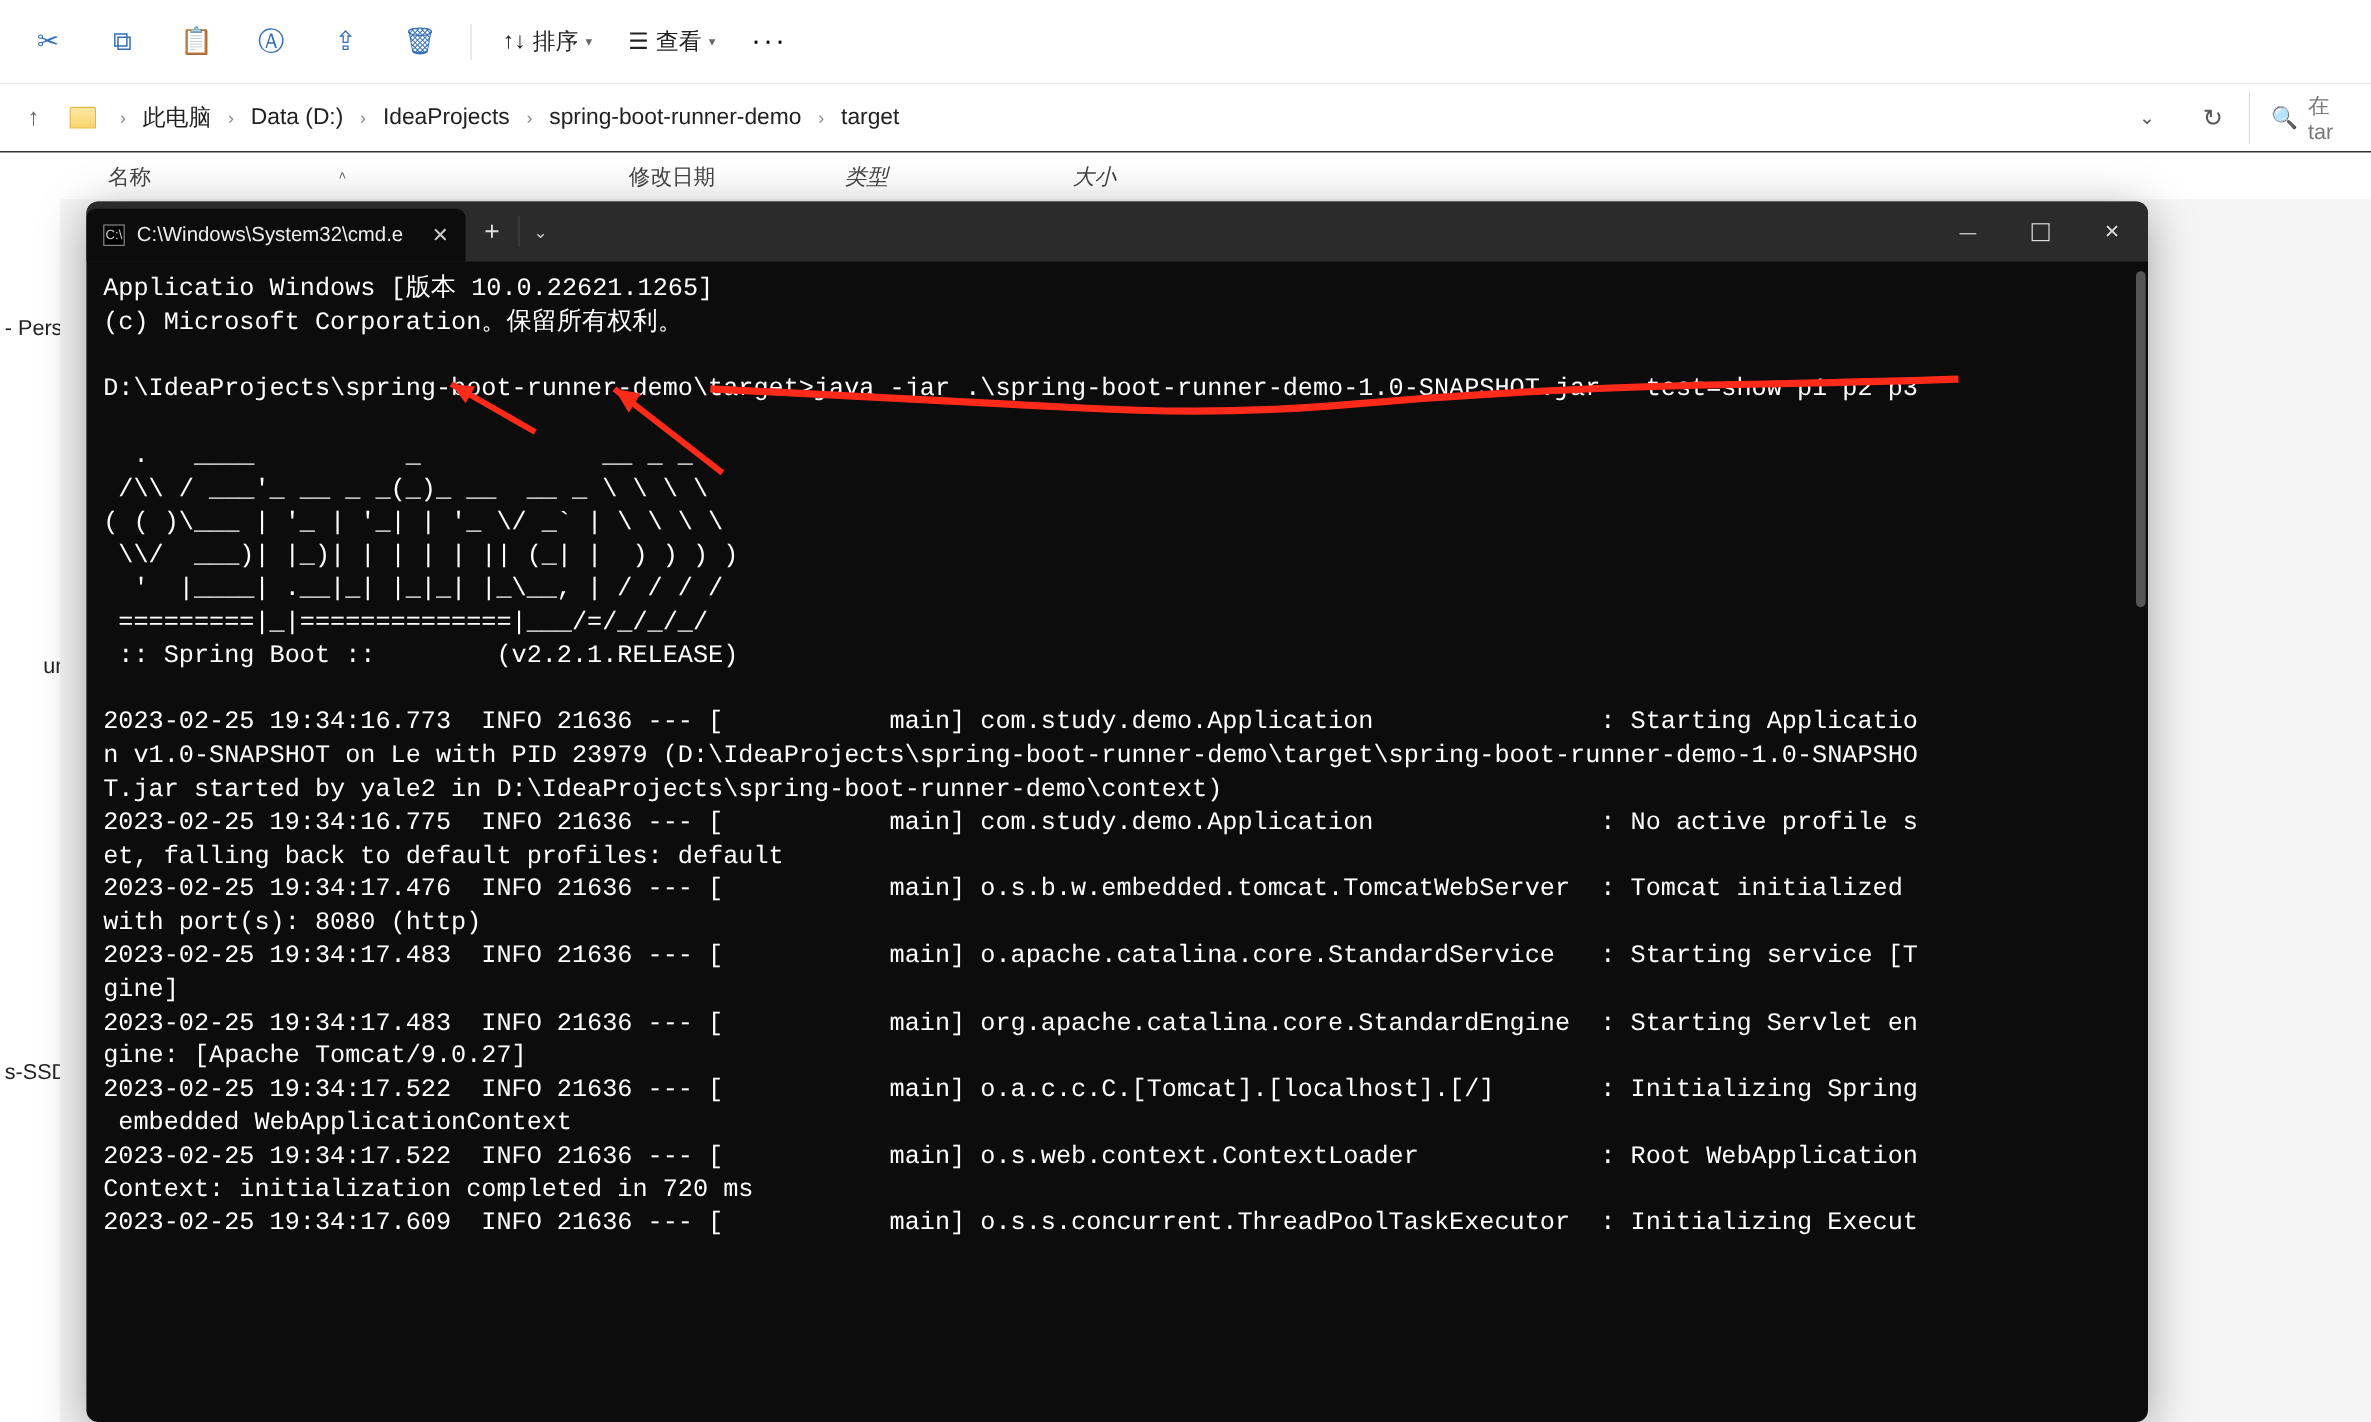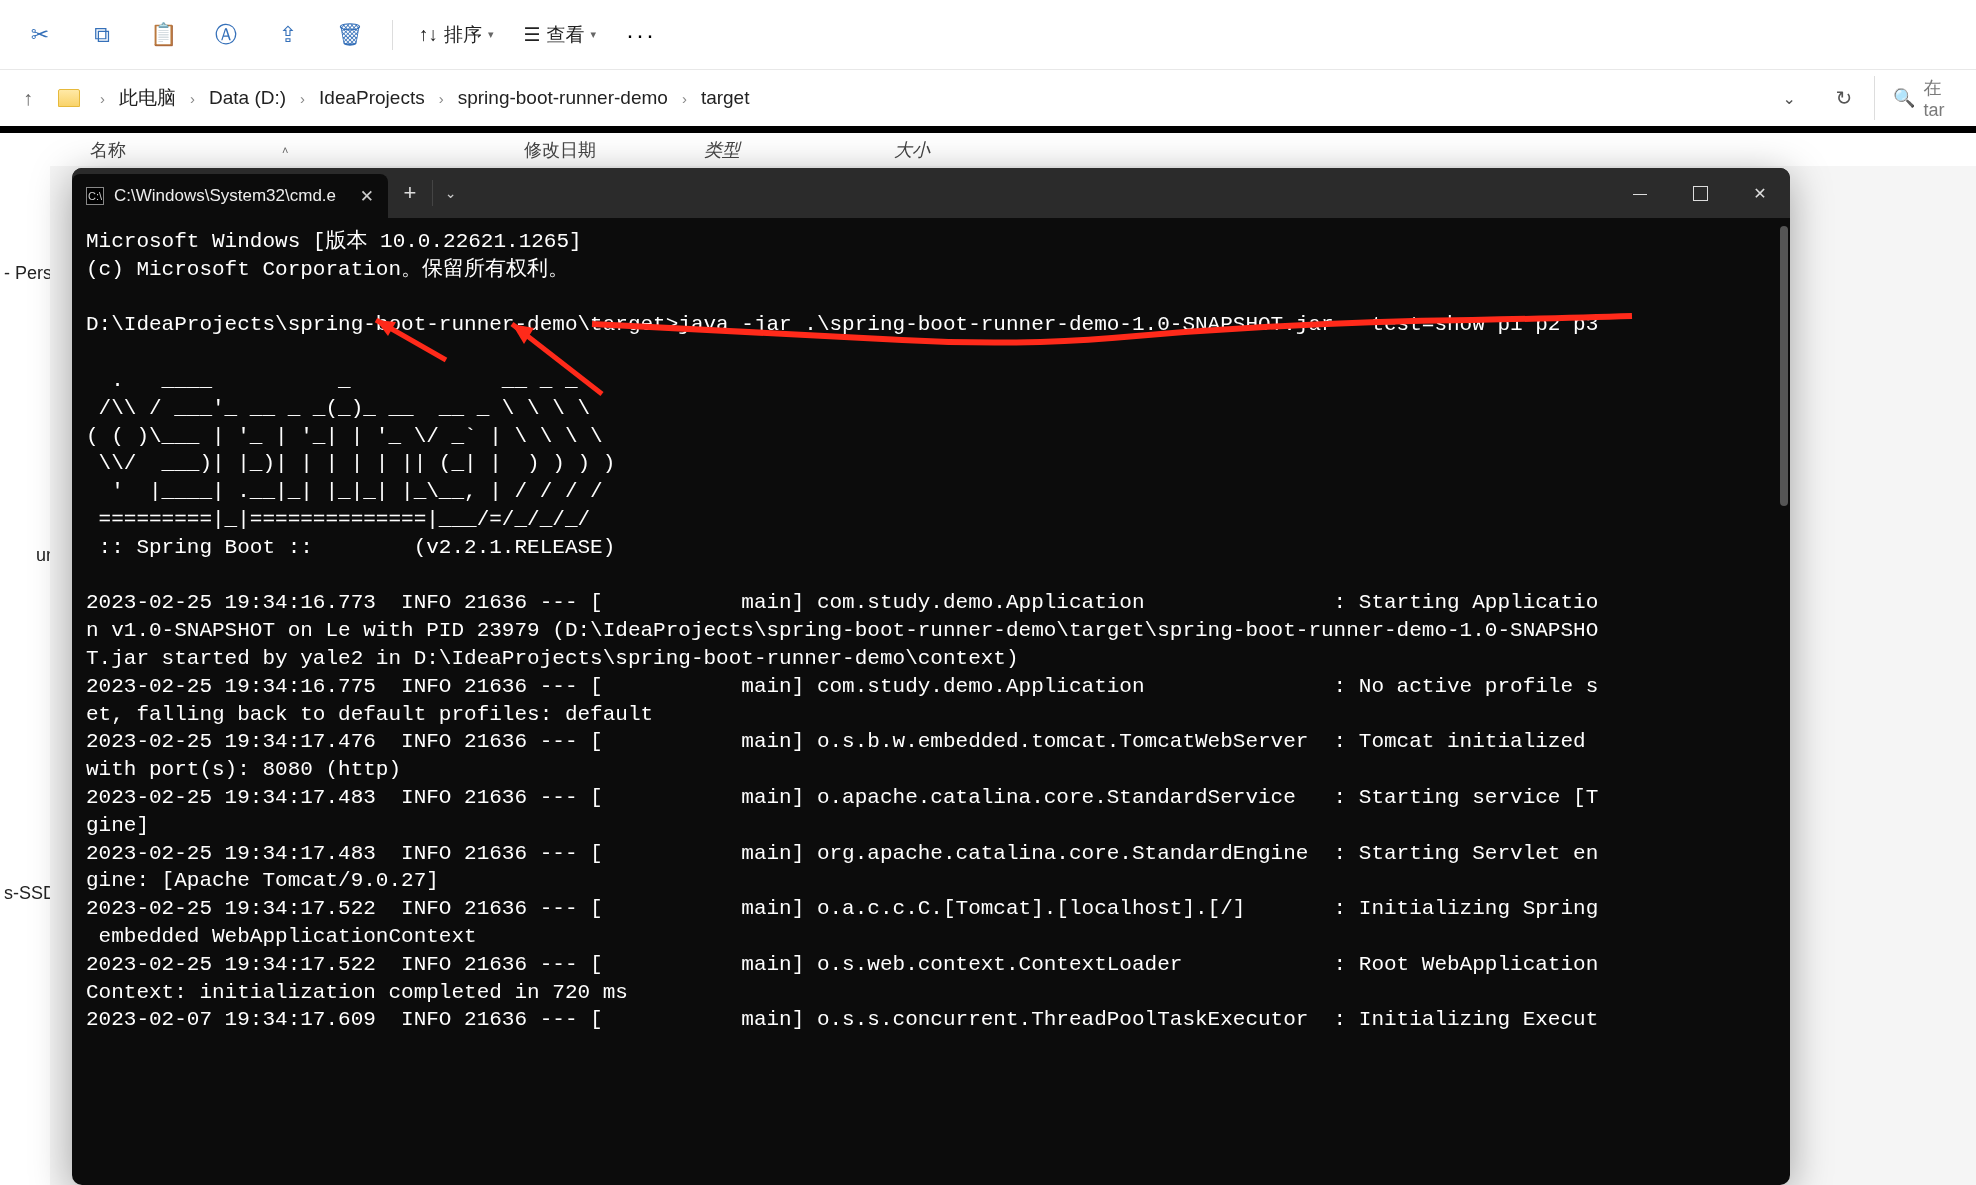--- a/index.html
+++ b/index.html
@@ -96,21 +96,21 @@
 
 
 .column-headers {
   display: flex;
   background: #fff;
   height: 40px;
   align-items: center;
   font-size: 18px;
   color: #444;
   padding-left: 90px;
-  border-top: 7px solid #000000;
+  border-top: 1px solid #000000;
 }
 .col-name { width: 410px; display:flex; align-items:center; gap:180px;}
 .sort-ind { font-size:11px; color:#666; margin-left: -24px;}
 .col-date { width: 180px; margin-left: 24px; }
 .col-type { width: 190px; font-style: italic; }
 .col-size { width: 110px; font-style: italic; }
 
 
 .sidebar {
   position: absolute;
@@ -291,21 +291,21 @@
       <span class="term-tab-close">✕</span>
     </div>
     <div class="term-newtab">+</div>
     <div class="term-dropdown">⌄</div>
     <div class="term-controls">
       <div class="ctrl-btn min"></div>
       <div class="ctrl-btn max"></div>
       <div class="ctrl-btn close"></div>
     </div>
   </div>
-  <div class="term-body"><span>Microsoft Windows [版本 10.0.22621.1265]</span>
+  <div class="term-body"><span>Applicatio Windows [版本 10.0.22621.1265]</span>
 <span>(c) Microsoft Corporation。保留所有权利。</span>
 <span></span>
 <span>D:\IdeaProjects\spring-boot-runner-demo\target&gt;java -jar .\spring-boot-runner-demo-1.0-SNAPSHOT.jar --test=show p1 p2 p3</span>
 <span></span>
 <span>  .   ____          _            __ _ _</span>
 <span> /\\ / ___'_ __ _ _(_)_ __  __ _ \ \ \ \</span>
 <span>( ( )\___ | '_ | '_| | '_ \/ _` | \ \ \ \</span>
 <span> \\/  ___)| |_)| | | | | || (_| |  ) ) ) )</span>
 <span>  '  |____| .__|_| |_|_| |_\__, | / / / /</span>
 <span> =========|_|==============|___/=/_/_/_/</span>
@@ -319,21 +319,21 @@
 <span>2023-02-25 19:34:17.476  INFO 21636 --- [           main] o.s.b.w.embedded.tomcat.TomcatWebServer  : Tomcat initialized </span>
 <span>with port(s): 8080 (http)</span>
 <span>2023-02-25 19:34:17.483  INFO 21636 --- [           main] o.apache.catalina.core.StandardService   : Starting service [T</span>
 <span>gine]</span>
 <span>2023-02-25 19:34:17.483  INFO 21636 --- [           main] org.apache.catalina.core.StandardEngine  : Starting Servlet en</span>
 <span>gine: [Apache Tomcat/9.0.27]</span>
 <span>2023-02-25 19:34:17.522  INFO 21636 --- [           main] o.a.c.c.C.[Tomcat].[localhost].[/]       : Initializing Spring</span>
 <span> embedded WebApplicationContext</span>
 <span>2023-02-25 19:34:17.522  INFO 21636 --- [           main] o.s.web.context.ContextLoader            : Root WebApplication</span>
 <span>Context: initialization completed in 720 ms</span>
-<span>2023-02-07 19:34:17.609  INFO 21636 --- [           main] o.s.s.concurrent.ThreadPoolTaskExecutor  : Initializing Execut</span>
+<span>2023-02-25 19:34:17.609  INFO 21636 --- [           main] o.s.s.concurrent.ThreadPoolTaskExecutor  : Initializing Execut</span>
     <div class="term-scrollbar"></div>
 
     
     <svg class="annotation arrow1" width="110" height="60">
       <line x1="90" y1="50" x2="20" y2="10" stroke="#ff2a1a" stroke-width="5"></line>
       <polygon points="20,10 40,12 32,26" fill="#ff2a1a"></polygon>
     </svg>
     <svg class="annotation arrow2" width="130" height="90">
       <line x1="110" y1="80" x2="20" y2="10" stroke="#ff2a1a" stroke-width="5"></line>
       <polygon points="20,10 42,14 32,30" fill="#ff2a1a"></polygon>

